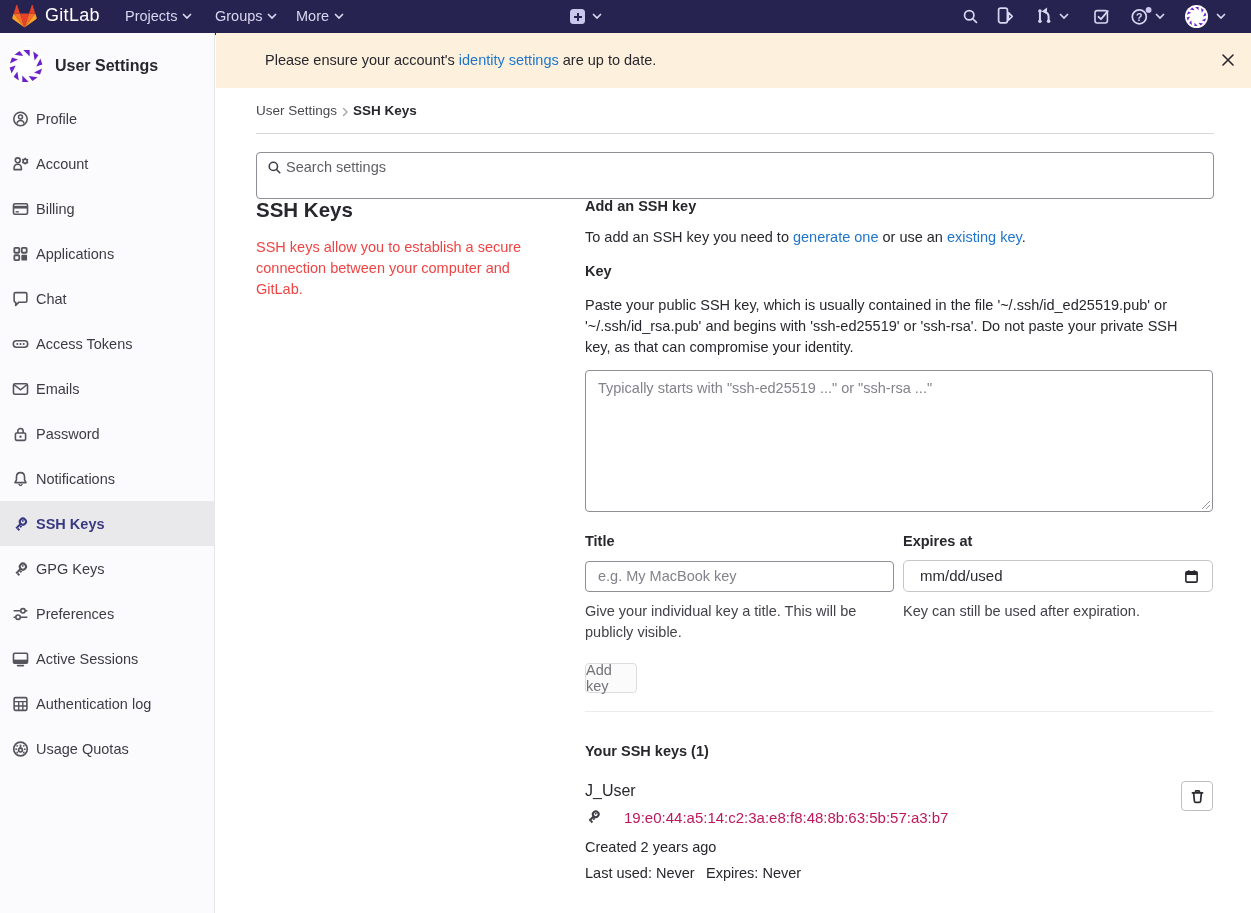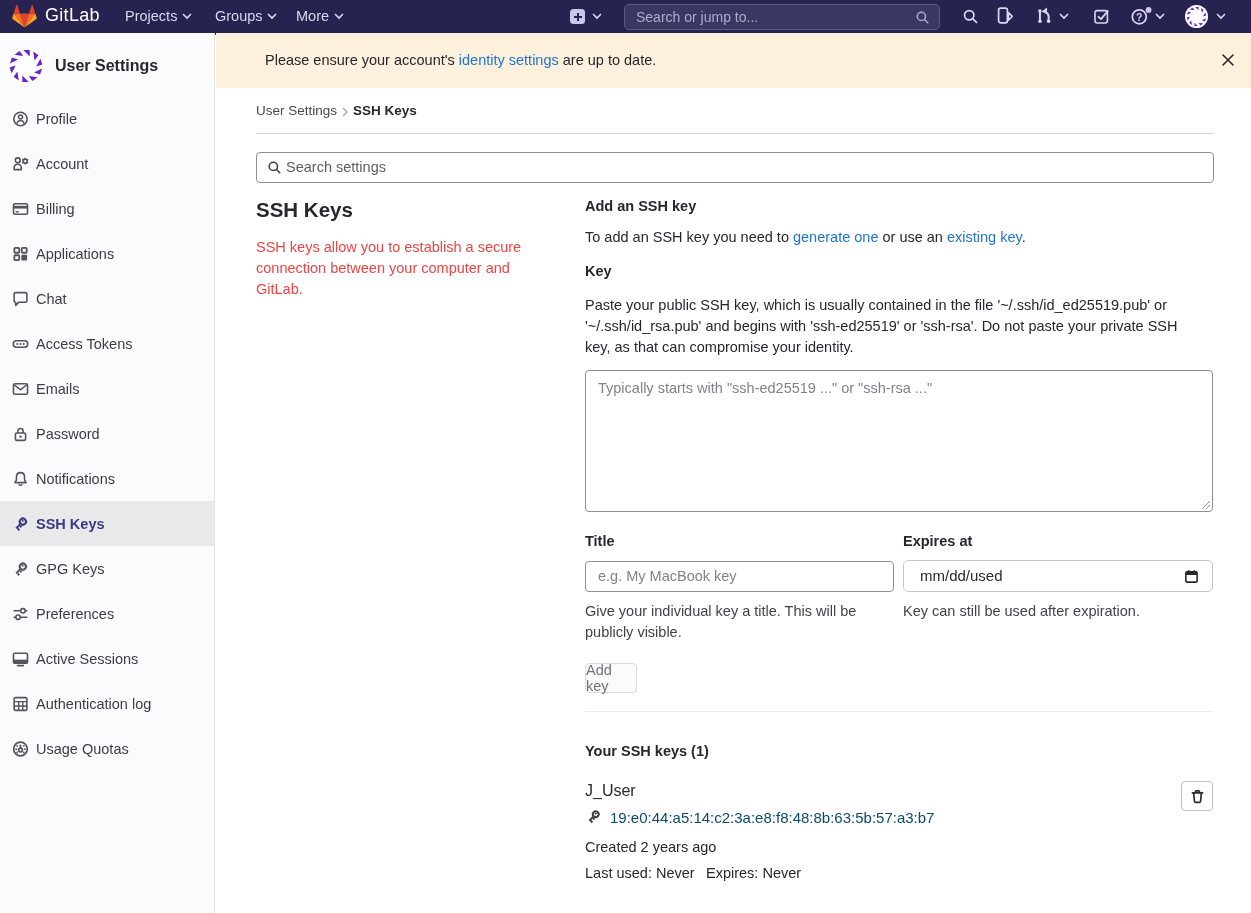--- a/index.html
+++ b/index.html
@@ -57,27 +57,20 @@
     </svg>
 
   <div class="abs" style="left:570px;top:9px;width:15px;height:15px;background:#c9c8ec;border-radius:3.5px">
     <div class="abs" style="left:3.5px;top:6.5px;width:8px;height:2px;background:#272350"></div>
     <div class="abs" style="left:6.5px;top:3.5px;width:2px;height:8px;background:#272350"></div>
   </div>
   <svg class="abs" style="left:592px;top:13px" width="10" height="7" viewBox="0 0 10 7">
       <path d="M1.5 1.5 5 5 8.5 1.5" fill="none" stroke="#d8d7f0" stroke-width="1.7" stroke-linecap="round"></path>
     </svg>
 
-  <div class="abs" style="left:624px;top:3.5px;width:316px;height:26px;background:#3b3763;border:1px solid #5e5a84;border-radius:5px;">
-    <div class="abs" style="left:11px;top:4px;color:#aeacd0;font-size:14px">Search or jump to...</div>
-    <svg class="abs" style="right:9px;top:5.5px" width="15" height="15" viewBox="0 0 16 16">
-        <circle cx="6.8" cy="6.8" r="4.4" fill="none" stroke="#aeacd0" stroke-width="1.6"></circle>
-        <path d="M10.1 10.1 13.6 13.6" stroke="#aeacd0" stroke-width="1.6" stroke-linecap="round"></path>
-      </svg>
-  </div>
 
   <svg class="abs" style="left:962px;top:8px" width="17" height="17" viewBox="0 0 16 16">
       <circle cx="6.8" cy="6.8" r="4.4" fill="none" stroke="#d8d7f0" stroke-width="1.6"></circle>
       <path d="M10.1 10.1 13.6 13.6" stroke="#d8d7f0" stroke-width="1.6" stroke-linecap="round"></path>
     </svg>
   <svg class="abs" style="left:997px;top:6px" width="18" height="19" viewBox="0 0 18 19">
       <rect x="1.6" y="2.2" width="8.8" height="14.6" rx="2" fill="none" stroke="#d8d7f0" stroke-width="1.7"></rect>
       <path d="M11.5 6.6 15.3 10.4 11.5 14.2z" fill="none" stroke="#d8d7f0" stroke-width="1.5" stroke-linejoin="round"></path>
     </svg>
   <svg class="abs" style="left:1035px;top:6px" width="19" height="20" viewBox="0 0 17 18">
@@ -295,21 +288,21 @@
 </div>
 
 <div class="abs" style="left:256px;top:103px;font-size:13.5px;color:#48474f">User Settings</div>
 <svg class="abs" style="left:341px;top:107px" width="8" height="10" viewBox="0 0 8 10">
     <path d="M2.5 1.5 6 5 2.5 8.5" fill="none" stroke="#a5a4ac" stroke-width="1.4" stroke-linecap="round"></path>
   </svg>
 <div class="abs" style="left:353px;top:103px;font-size:13.5px;font-weight:bold;color:#28272d">SSH Keys</div>
 
 <div class="hr" style="left:256px;top:133px;width:958px;background:#d8d8dc"></div>
 
-<div class="inp" style="left:256px;top:152px;width:958px;height:31px">
+<div class="inp" style="left:256px;top:152px;width:958px;height:47px">
   <svg class="abs" style="left:10px;top:7px" width="15" height="15" viewBox="0 0 16 16">
       <circle cx="6.8" cy="6.8" r="4.4" fill="none" stroke="#3f3e46" stroke-width="1.7"></circle>
       <path d="M10.1 10.1 13.6 13.6" stroke="#3f3e46" stroke-width="1.7" stroke-linecap="round"></path>
     </svg>
   <div class="abs ph" style="left:29px;top:6px;color:#5f5e66">Search settings</div>
 </div>
 
 <div class="abs" style="left:256px;top:198px;font-size:20.5px;font-weight:bold;color:#28272d">SSH Keys</div>
 <div class="abs" style="left:256px;top:237px;font-size:14.5px;line-height:21px;color:#ef4444">SSH keys allow you to establish a secure<br>connection between your computer and<br>GitLab.</div>
 
@@ -349,21 +342,21 @@
 <div class="abs" style="left:585px;top:782px;font-size:16px;font-weight:normal;color:#28272d">J_User</div>
 <svg class="abs" style="left:585px;top:808px" width="17" height="17" viewBox="0 0 16 16">
   <g transform="rotate(-45 8 8)" stroke="#3f3e46" fill="#3f3e46">
     <circle cx="11" cy="8" r="2.7" fill="none" stroke-width="1.9"></circle>
     <circle cx="11.4" cy="7.6" r="0.9" stroke="none"></circle>
     <rect x="2.4" y="7.1" width="6.2" height="1.9" stroke="none"></rect>
     <rect x="2.4" y="9" width="1.8" height="2.3" stroke="none"></rect>
     <rect x="5.8" y="9" width="1.8" height="1.7" stroke="none"></rect>
   </g>
 </svg>
-<div class="abs" style="left:610px;top:809px;font-size:15px;color:#0c4a6e">19:e0:44:a5:14:c2:3a:e8:f8:48:8b:63:5b:57:a3:b7</div>
+<div class="abs" style="left:624px;top:809px;font-size:15px;color:#be185d">19:e0:44:a5:14:c2:3a:e8:f8:48:8b:63:5b:57:a3:b7</div>
 <div class="abs" style="left:585px;top:839px;font-size:14.5px;color:#28272d">Created 2 years ago</div>
 <div class="abs" style="left:585px;top:865px;font-size:14.5px;color:#28272d">Last used: Never</div>
 <div class="abs" style="left:706px;top:865px;font-size:14.5px;color:#28272d">Expires: Never</div>
 
 <div class="abs" style="left:1181px;top:781px;width:32px;height:30px;border:1px solid #bfbfc3;border-radius:4px;background:#fff">
   <svg class="abs" style="left:8px;top:7px" width="15" height="15" viewBox="0 0 16 16">
     <path d="M2.6 4.2H13.4 M5.9 4V2.6C5.9 2.2 6.2 1.9 6.6 1.9H9.4C9.8 1.9 10.1 2.2 10.1 2.6V4 M3.9 4.4 4.7 12.9C4.8 13.7 5.4 14.3 6.2 14.3H9.8C10.6 14.3 11.2 13.7 11.3 12.9L12.1 4.4" fill="none" stroke="#2c2b31" stroke-width="1.8" stroke-linecap="round" stroke-linejoin="round"></path>
   </svg>
 </div>
 

